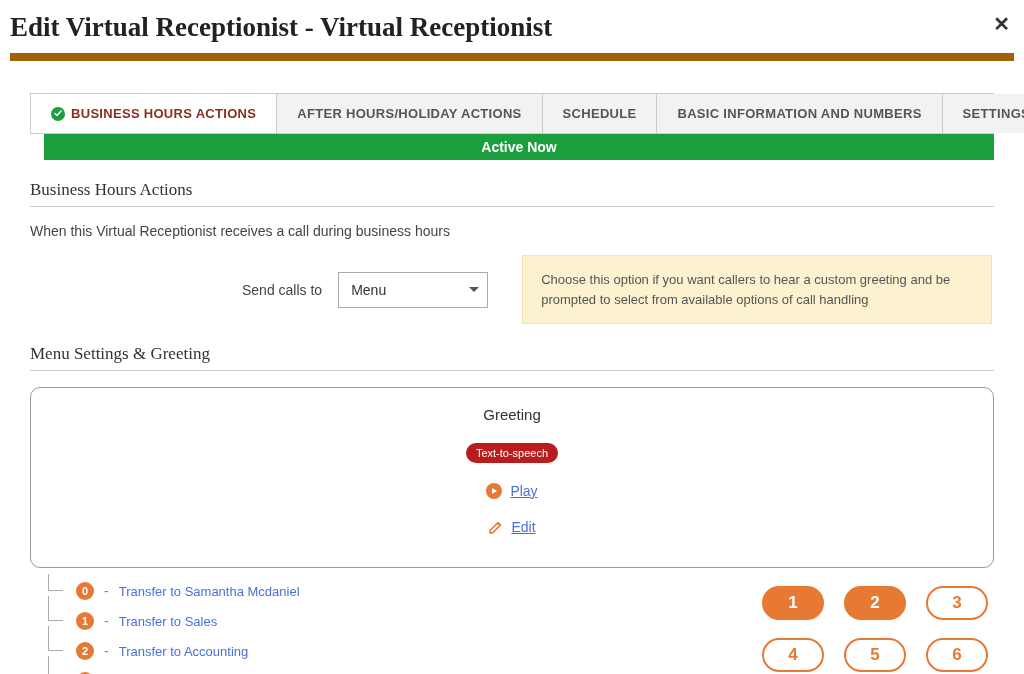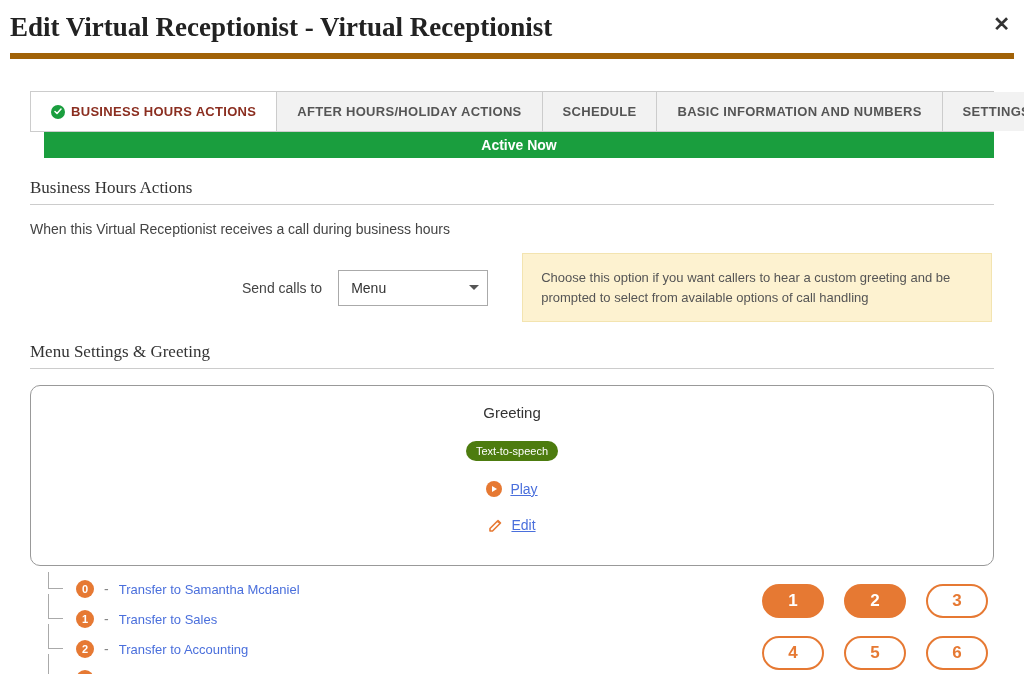--- a/index.html
+++ b/index.html
@@ -8,21 +8,21 @@
       background: #fff;
       color: #333;
       width: 1024px;
       padding: 8px 10px 20px 10px;
     }
     .header {
       display: flex;
       justify-content: space-between;
       align-items: flex-start;
       padding: 4px 0 10px 0;
-      border-bottom: 6px solid #a16207;
+      border-bottom: 8px solid #a16207;
     }
     .page-title {
       font-family: Georgia, 'Times New Roman', serif;
       font-size: 27px;
       font-weight: 600;
       color: #222;
     }
     .close-btn {
       font-size: 20px;
       font-weight: bold;
@@ -145,21 +145,21 @@
       align-items: center;
       gap: 20px;
       margin-bottom: 14px;
       flex-direction: column;
     }
     .greeting-title {
       font-size: 15px;
       color: #333;
     }
     .tts-badge {
-      background: #4d7c0f;
+      background: #b91c1c;
       color: #fff;
       font-size: 11px;
       padding: 4px 10px;
       border-radius: 10px;
     }
     .icon-link {
       display: flex;
       align-items: center;
       gap: 8px;
       cursor: pointer;

